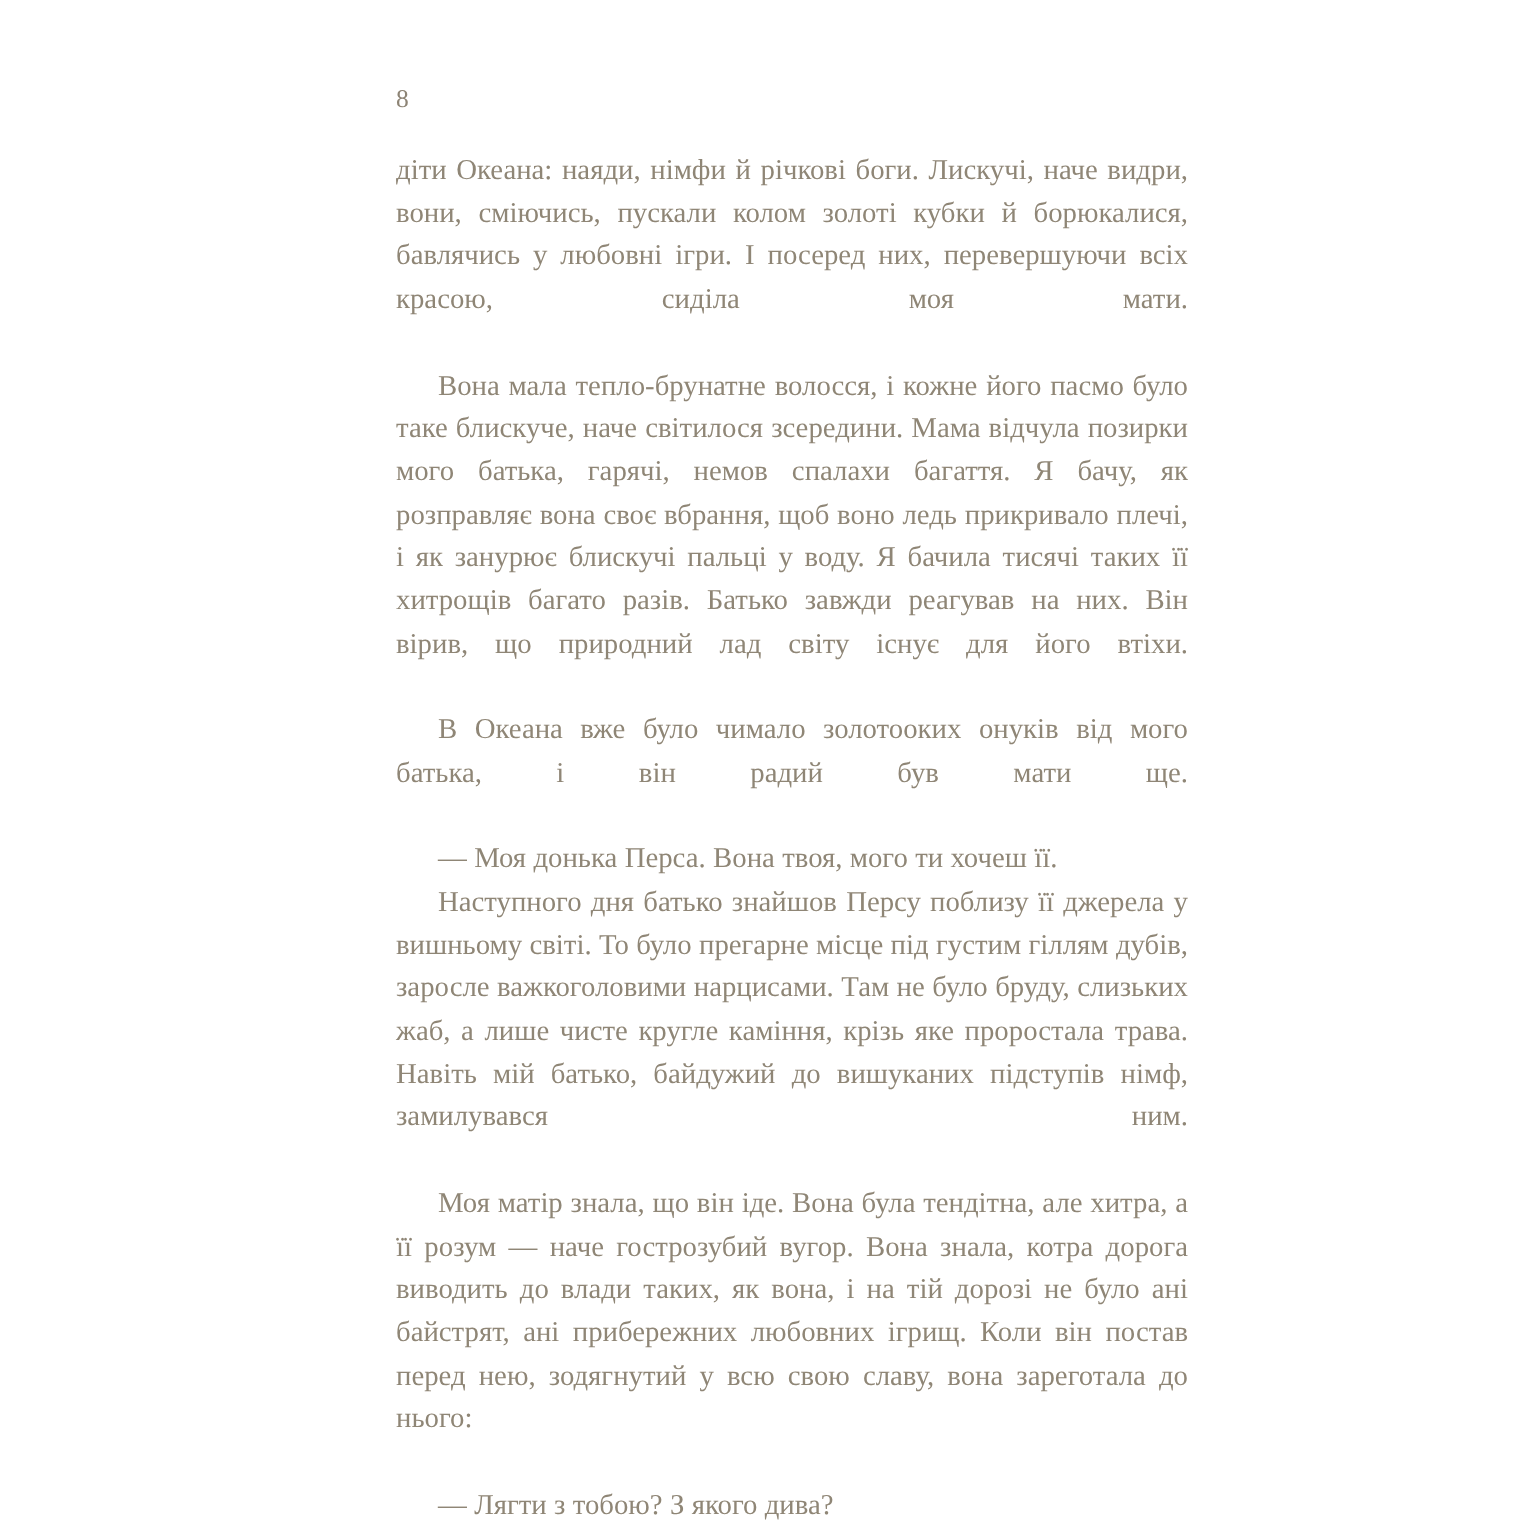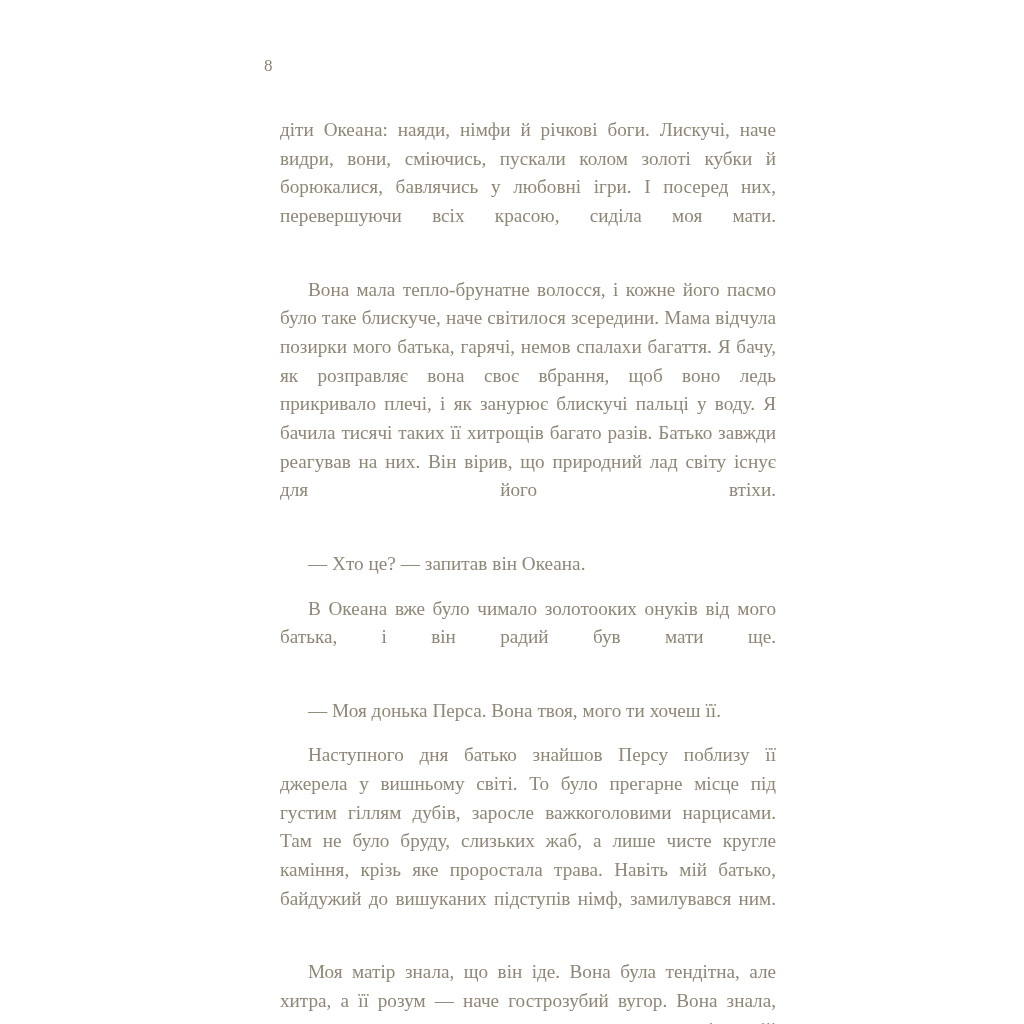--- a/index.html
+++ b/index.html
@@ -43,21 +43,21 @@
     font-size: 19.2px;
     line-height: 28.7px;
     text-align: justify;
     text-justify: inter-word;
     -webkit-hyphens: none;
     hyphens: none;
     word-spacing: 0.1px;
   }
 
   .para {
-    margin: 16px;
+    margin: 0;
     text-indent: 28px;
     text-align: justify;
     font-family: Liberation Serif, serif;
   }
 
   
   .para.cont {
     text-indent: 0;
   }
 
@@ -74,21 +74,20 @@
 </head>
 <body>
 
 <div class="page">
 
   <div class="page-number">8</div>
 
   <div class="text-column">
     <p class="para cont">діти Океана: наяди, німфи й річкові боги. Лискучі, наче видри, вони, сміючись, пускали колом золоті кубки й борюкалися, бавлячись у любовні ігри. І посеред них, перевершуючи всіх красою, сиділа моя мати.</p>
     <p class="para">Вона мала тепло-брунатне волосся, і кожне його пасмо було таке блискуче, наче світилося зсередини. Мама відчула позирки мого батька, гарячі, немов спалахи багаття. Я бачу, як розправляє вона своє вбрання, щоб воно ледь прикривало плечі, і як занурює блискучі пальці у воду. Я бачила тисячі таких її хитрощів багато разів. Батько завжди реагував на них. Він вірив, що природний лад світу існує для його втіхи.</p>
-    <p class="para nostretch">— Хто це? — запитав він Океана.</p>
     <p class="para">В Океана вже було чимало золотооких онуків від мого батька, і він радий був мати ще.</p>
     <p class="para nostretch">— Моя донька Перса. Вона твоя, мого ти хочеш її.</p>
     <p class="para">Наступного дня батько знайшов Персу поблизу її джерела у вишньому світі. То було прегарне місце під густим гіллям дубів, заросле важкоголовими нарцисами. Там не було бруду, слизьких жаб, а лише чисте кругле каміння, крізь яке проростала трава. Навіть мій батько, байдужий до вишуканих підступів німф, замилувався ним.</p>
     <p class="para">Моя матір знала, що він іде. Вона була тендітна, але хитра, а її розум — наче гострозубий вугор. Вона знала, котра дорога виводить до влади таких, як вона, і на тій дорозі не було ані байстрят, ані прибережних любовних ігрищ. Коли він постав перед нею, зодягнутий у всю свою славу, вона зареготала до нього:</p>
     <p class="para nostretch">— Лягти з тобою? З якого дива?</p>
 
   </div>
 
 </div>
 

